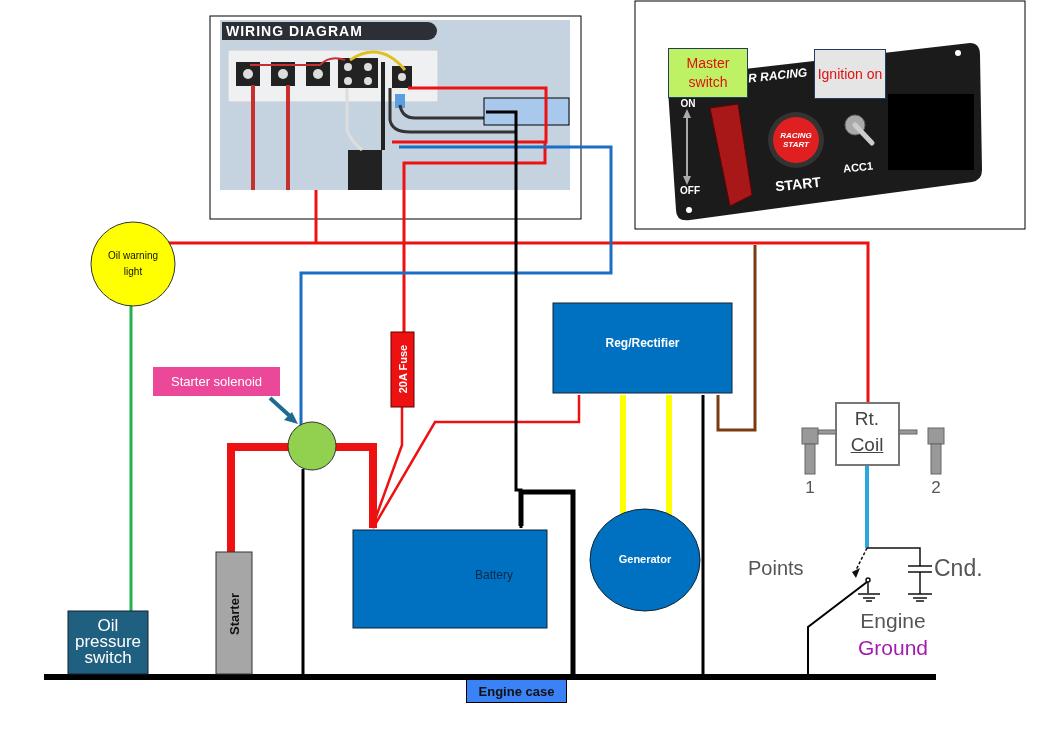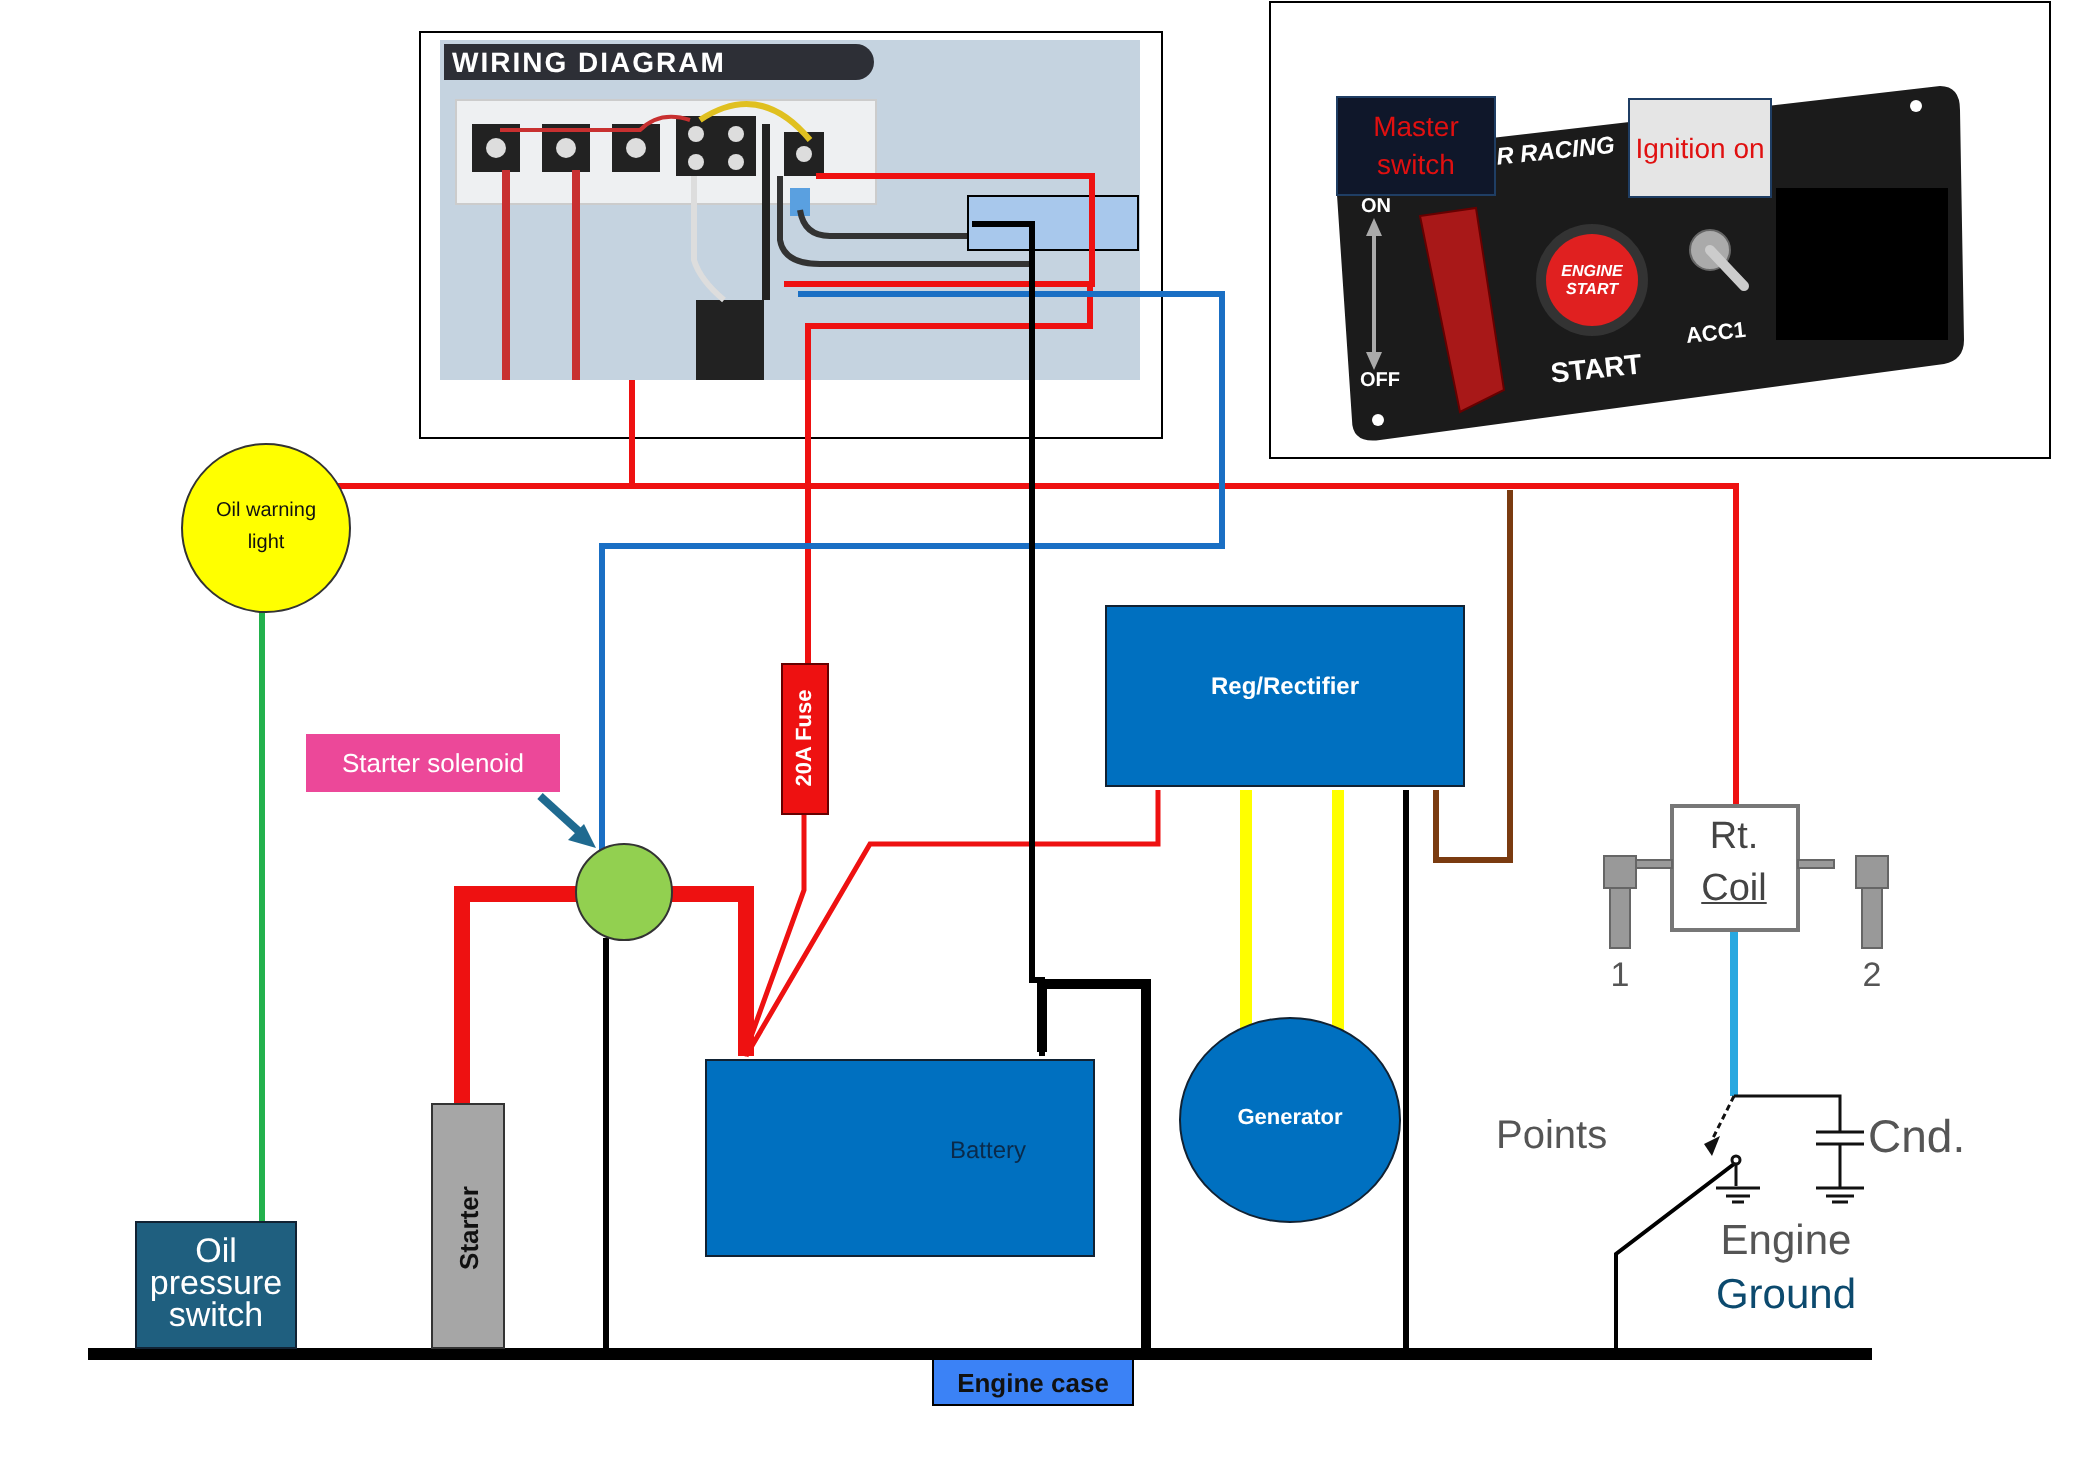--- a/index.html
+++ b/index.html
@@ -122,39 +122,39 @@
     <circle cx="868" cy="580" r="2"></circle>
     <path d="M868 582 V593"></path>
     <path d="M858 594 H880 M863 598 H875 M866 601 H872"></path>
     <path d="M908 594 H932 M913 598 H927 M916 601 H924"></path>
   </g>
   <path d="M852 572 L860 568 L856 578 Z" fill="#111"></path>
 </svg>
 
 <div class="lbl" style="left:226px;top:22px;height:18px;color:#fff;font-weight:bold;font-size:14px;letter-spacing:1px;">WIRING DIAGRAM</div>
 
-<div class="lbl" style="left:668px;top:48px;width:80px;height:50px;background:#0f172a;border:1px solid #1f3e64;color:#e01010;font-size:14px;line-height:19px;">Master switch</div>
+<div class="lbl" style="left:668px;top:48px;width:80px;height:50px;background:#bef264;border:1px solid #1f3e64;color:#e01010;font-size:14px;line-height:19px;">Master switch</div>
 <div class="lbl" style="left:814px;top:49px;width:72px;height:50px;background:#e5e5e5;border:1px solid #1f3e64;color:#e01010;font-size:14px;line-height:19px;">Ignition on</div>
 <div class="lbl" style="left:748px;top:66px;width:66px;height:18px;color:#fff;font-weight:bold;font-style:italic;font-size:12px;transform:rotate(-6deg);justify-content:flex-start;overflow:hidden;">R RACING</div>
 <div class="lbl" style="left:676px;top:96px;width:24px;height:14px;color:#fff;font-weight:bold;font-size:10px;">ON</div>
 <div class="lbl" style="left:676px;top:183px;width:28px;height:14px;color:#fff;font-weight:bold;font-size:10px;">OFF</div>
-<div class="lbl" style="left:778px;top:128px;width:36px;height:24px;color:#fff;font-weight:bold;font-style:italic;font-size:8px;line-height:9px;">ENGINE START</div>
+<div class="lbl" style="left:778px;top:128px;width:36px;height:24px;color:#fff;font-weight:bold;font-style:italic;font-size:8px;line-height:9px;">RACING START</div>
 <div class="lbl" style="left:770px;top:175px;width:56px;height:18px;color:#fff;font-weight:bold;font-size:14px;transform:rotate(-6deg);">START</div>
 <div class="lbl" style="left:840px;top:160px;width:36px;height:14px;color:#fff;font-weight:bold;font-size:11px;transform:rotate(-6deg);">ACC1</div>
 
 <div class="lbl" style="left:103px;top:240px;width:60px;height:48px;font-size:10px;line-height:16px;color:#111;">Oil warning light</div>
 <div class="lbl" style="left:153px;top:367px;width:127px;height:29px;background:#ec4899;color:#fff;font-size:13px;">Starter solenoid</div>
 <div class="lbl" style="left:365px;top:360px;width:75px;height:18px;color:#fff;font-weight:bold;font-size:11px;transform:rotate(-90deg);">20A Fuse</div>
 <div class="lbl" style="left:553px;top:333px;width:179px;height:20px;color:#fff;font-weight:bold;font-size:12px;">Reg/Rectifier</div>
 <div class="lbl" style="left:353px;top:565px;width:194px;height:20px;color:#0a2a4a;font-size:12px;margin-left:44px;">Battery</div>
 <div class="lbl" style="left:590px;top:550px;width:110px;height:18px;color:#fff;font-weight:bold;font-size:11px;">Generator</div>
 <div class="lbl" style="left:194px;top:604px;width:80px;height:20px;color:#111;font-weight:bold;font-size:13px;transform:rotate(-90deg);">Starter</div>
 <div class="lbl" style="left:68px;top:614px;width:80px;height:56px;color:#fff;font-size:17px;line-height:16px;">Oil pressure switch</div>
 <div class="lbl" style="left:466px;top:679px;width:101px;height:24px;background:#3b82f6;border:1px solid #000;color:#111;font-weight:bold;font-size:13px;">Engine case</div>
 
 <div class="lbl" style="left:838px;top:406px;width:58px;height:26px;color:#444;font-size:19px;">Rt.</div>
 <div class="lbl" style="left:838px;top:432px;width:58px;height:26px;color:#444;font-size:19px;text-decoration:underline;">Coil</div>
 <div class="lbl" style="left:802px;top:478px;width:16px;height:20px;color:#555;font-size:17px;">1</div>
 <div class="lbl" style="left:928px;top:478px;width:16px;height:20px;color:#555;font-size:17px;">2</div>
 <div class="lbl" style="left:748px;top:556px;width:90px;height:24px;color:#555;font-size:20px;justify-content:flex-start;">Points</div>
 <div class="lbl" style="left:934px;top:556px;width:70px;height:24px;color:#555;font-size:23px;justify-content:flex-start;">Cnd.</div>
 <div class="lbl" style="left:838px;top:608px;width:110px;height:26px;color:#555;font-size:21px;">Engine</div>
-<div class="lbl" style="left:838px;top:635px;width:110px;height:26px;color:#0c4a6e;font-size:21px;">Ground</div>
+<div class="lbl" style="left:838px;top:635px;width:110px;height:26px;color:#a21caf;font-size:21px;">Ground</div>
 
 </body></html>

